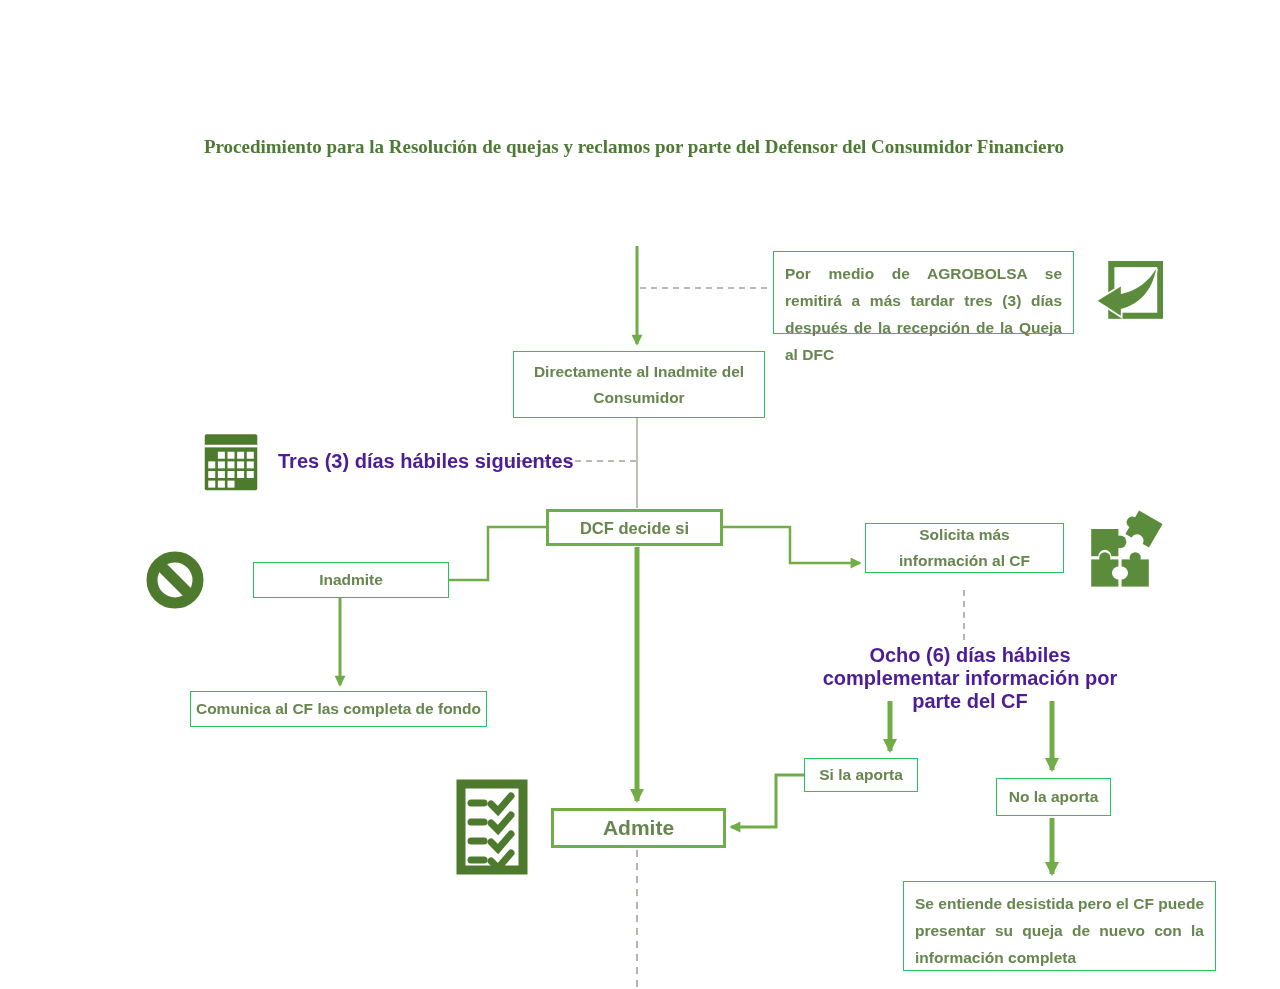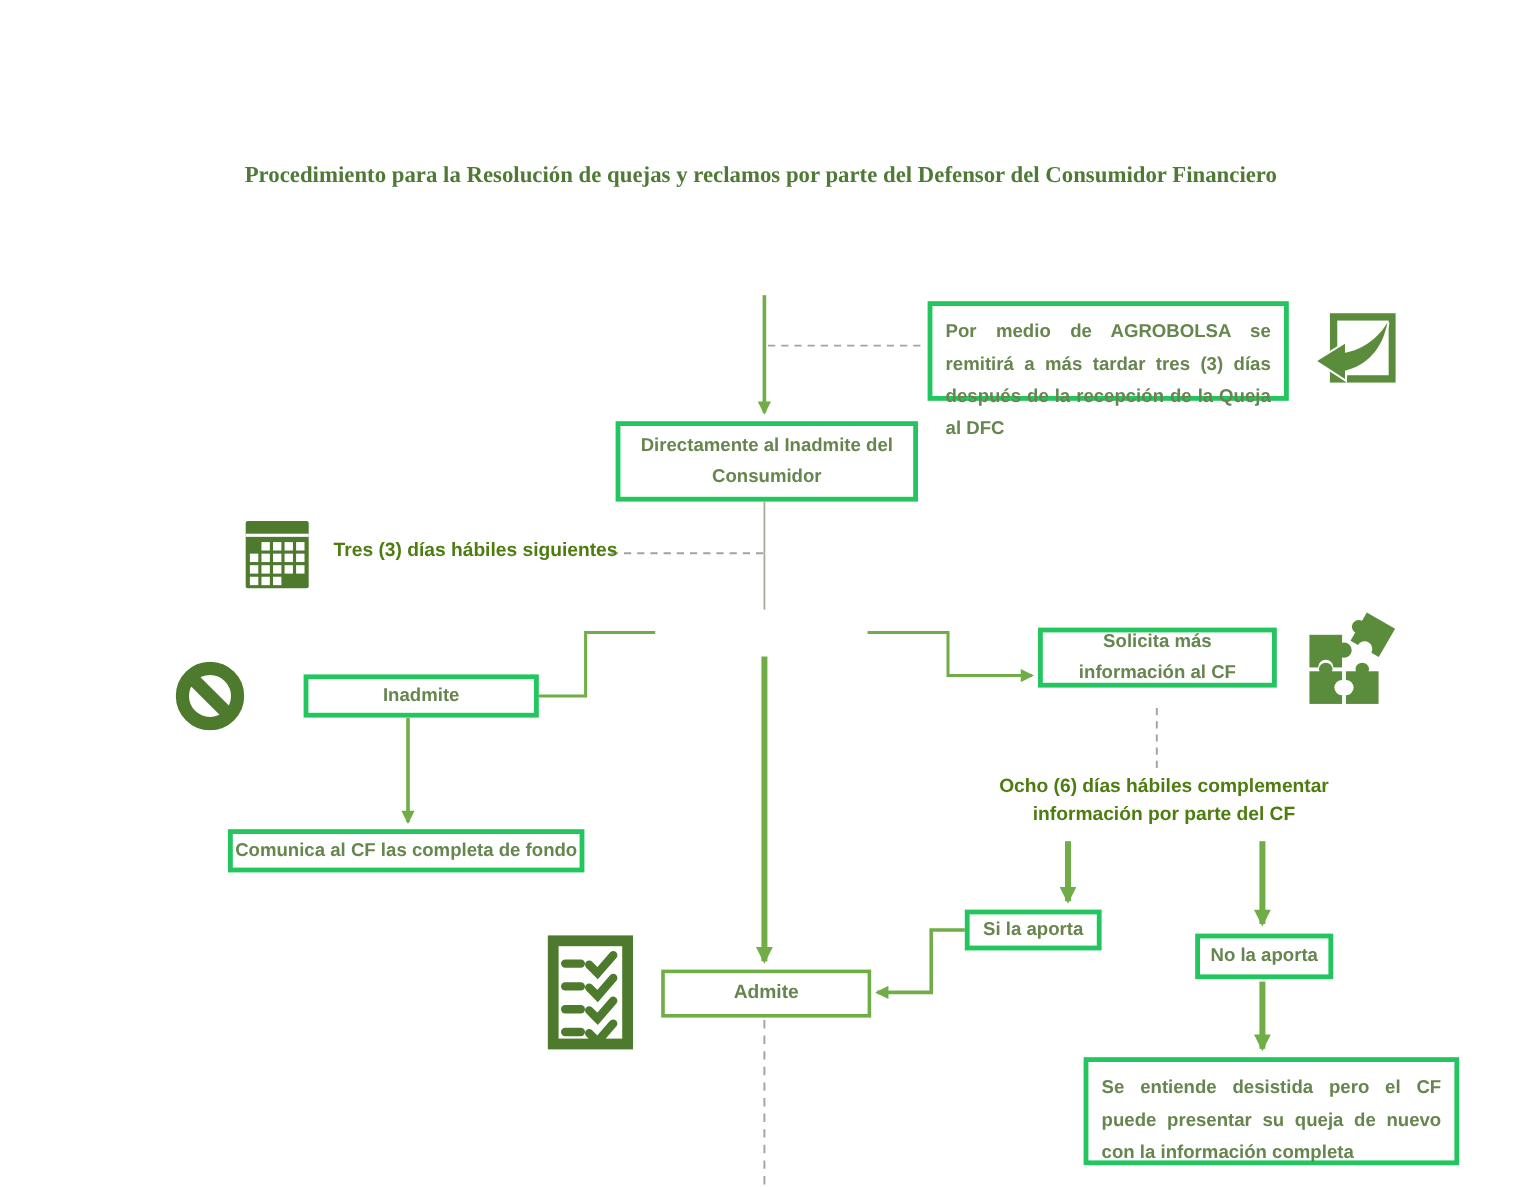--- a/index.html
+++ b/index.html
@@ -5,23 +5,23 @@
   html,body{margin:0;padding:0;background:#ffffff;}
   #page{position:relative;width:1280px;height:989px;background:#ffffff;overflow:hidden;
         font-family:"Liberation Sans","DejaVu Sans",sans-serif;}
   .title{position:absolute;left:0;right:12px;top:136px;text-align:center;
          font-family:"Liberation Serif","DejaVu Serif",serif;
          font-weight:bold;font-size:19px;color:#4e7a35;}
   .box{position:absolute;display:flex;align-items:center;justify-content:center;
        box-sizing:border-box;background:#ffffff;color:#67854e;font-weight:bold;
        font-size:15.5px;text-align:center;line-height:26px;}
   .thick{border:3px solid #70AD47;}
-  .thin{border:4px solid #22c55e;}
+  .thin{border:1px solid #22c55e;}
   .justify{display:block;text-align:justify;padding:8px 11px;line-height:27px;}
-  .freelabel{position:absolute;color:#4d7c0f;font-weight:bold;font-size:16px;}
+  .freelabel{position:absolute;color:#4c1d95;font-weight:bold;font-size:20px;}
   .iconwrap{position:absolute;}
   svg{display:block;}
   #connectors{position:absolute;left:0;top:0;pointer-events:none;}
 </style>
 </head>
 <body>
 
 <div id="page">
 
   <svg id="connectors" width="1280" height="989" viewBox="0 0 1280 989">
@@ -56,20 +56,23 @@
   <div class="box thin justify" style="left:773px;top:251px;width:301px;height:83px;">
     <span>Por medio de AGROBOLSA se remitirá a más tardar tres (3) días después de la recepción de la Queja al DFC</span>
   </div>
 
   <div class="box thin" style="left:513px;top:351px;width:252px;height:67px;padding:0 14px;">
     <span>Directamente al Inadmite del Consumidor</span>
   </div>
 
   <div class="freelabel" style="left:278px;top:450px;">Tres (3) días hábiles siguientes</div>
 
+  <div class="box thick" style="left:546px;top:509px;width:177px;height:37px;font-size:16.5px;">
+    <span>DCF decide si</span>
+  </div>
 
   <div class="box thin" style="left:253px;top:562px;width:196px;height:36px;">
     <span>Inadmite</span>
   </div>
 
   <div class="box thin" style="left:865px;top:523px;width:199px;height:50px;padding:0 12px;">
     <span>Solicita más información al CF</span>
   </div>
 
   <div class="box thin" style="left:190px;top:691px;width:297px;height:36px;">
@@ -79,21 +82,21 @@
   <div class="freelabel" style="left:812px;top:644px;width:316px;text-align:center;line-height:23px;">Ocho (6) días hábiles complementar información por parte del CF</div>
 
   <div class="box thin" style="left:804px;top:758px;width:114px;height:34px;">
     <span>Si la aporta</span>
   </div>
 
   <div class="box thin" style="left:996px;top:778px;width:115px;height:38px;">
     <span>No la aporta</span>
   </div>
 
-  <div class="box thick" style="left:551px;top:808px;width:175px;height:40px;font-size:16px;">
+  <div class="box thick" style="left:551px;top:808px;width:175px;height:40px;font-size:21px;">
     <span>Admite</span>
   </div>
 
   <div class="box thin justify" style="left:903px;top:881px;width:313px;height:90px;">
     <span>Se entiende desistida pero el CF puede presentar su queja de nuevo con la información completa</span>
   </div>
 
   <div class="iconwrap" style="left:1095px;top:258px;">
     <svg width="68" height="72" viewBox="0 0 100 104">
       <rect x="24" y="8" width="72" height="76" fill="none" stroke="#5b8c3c" stroke-width="9"></rect>

